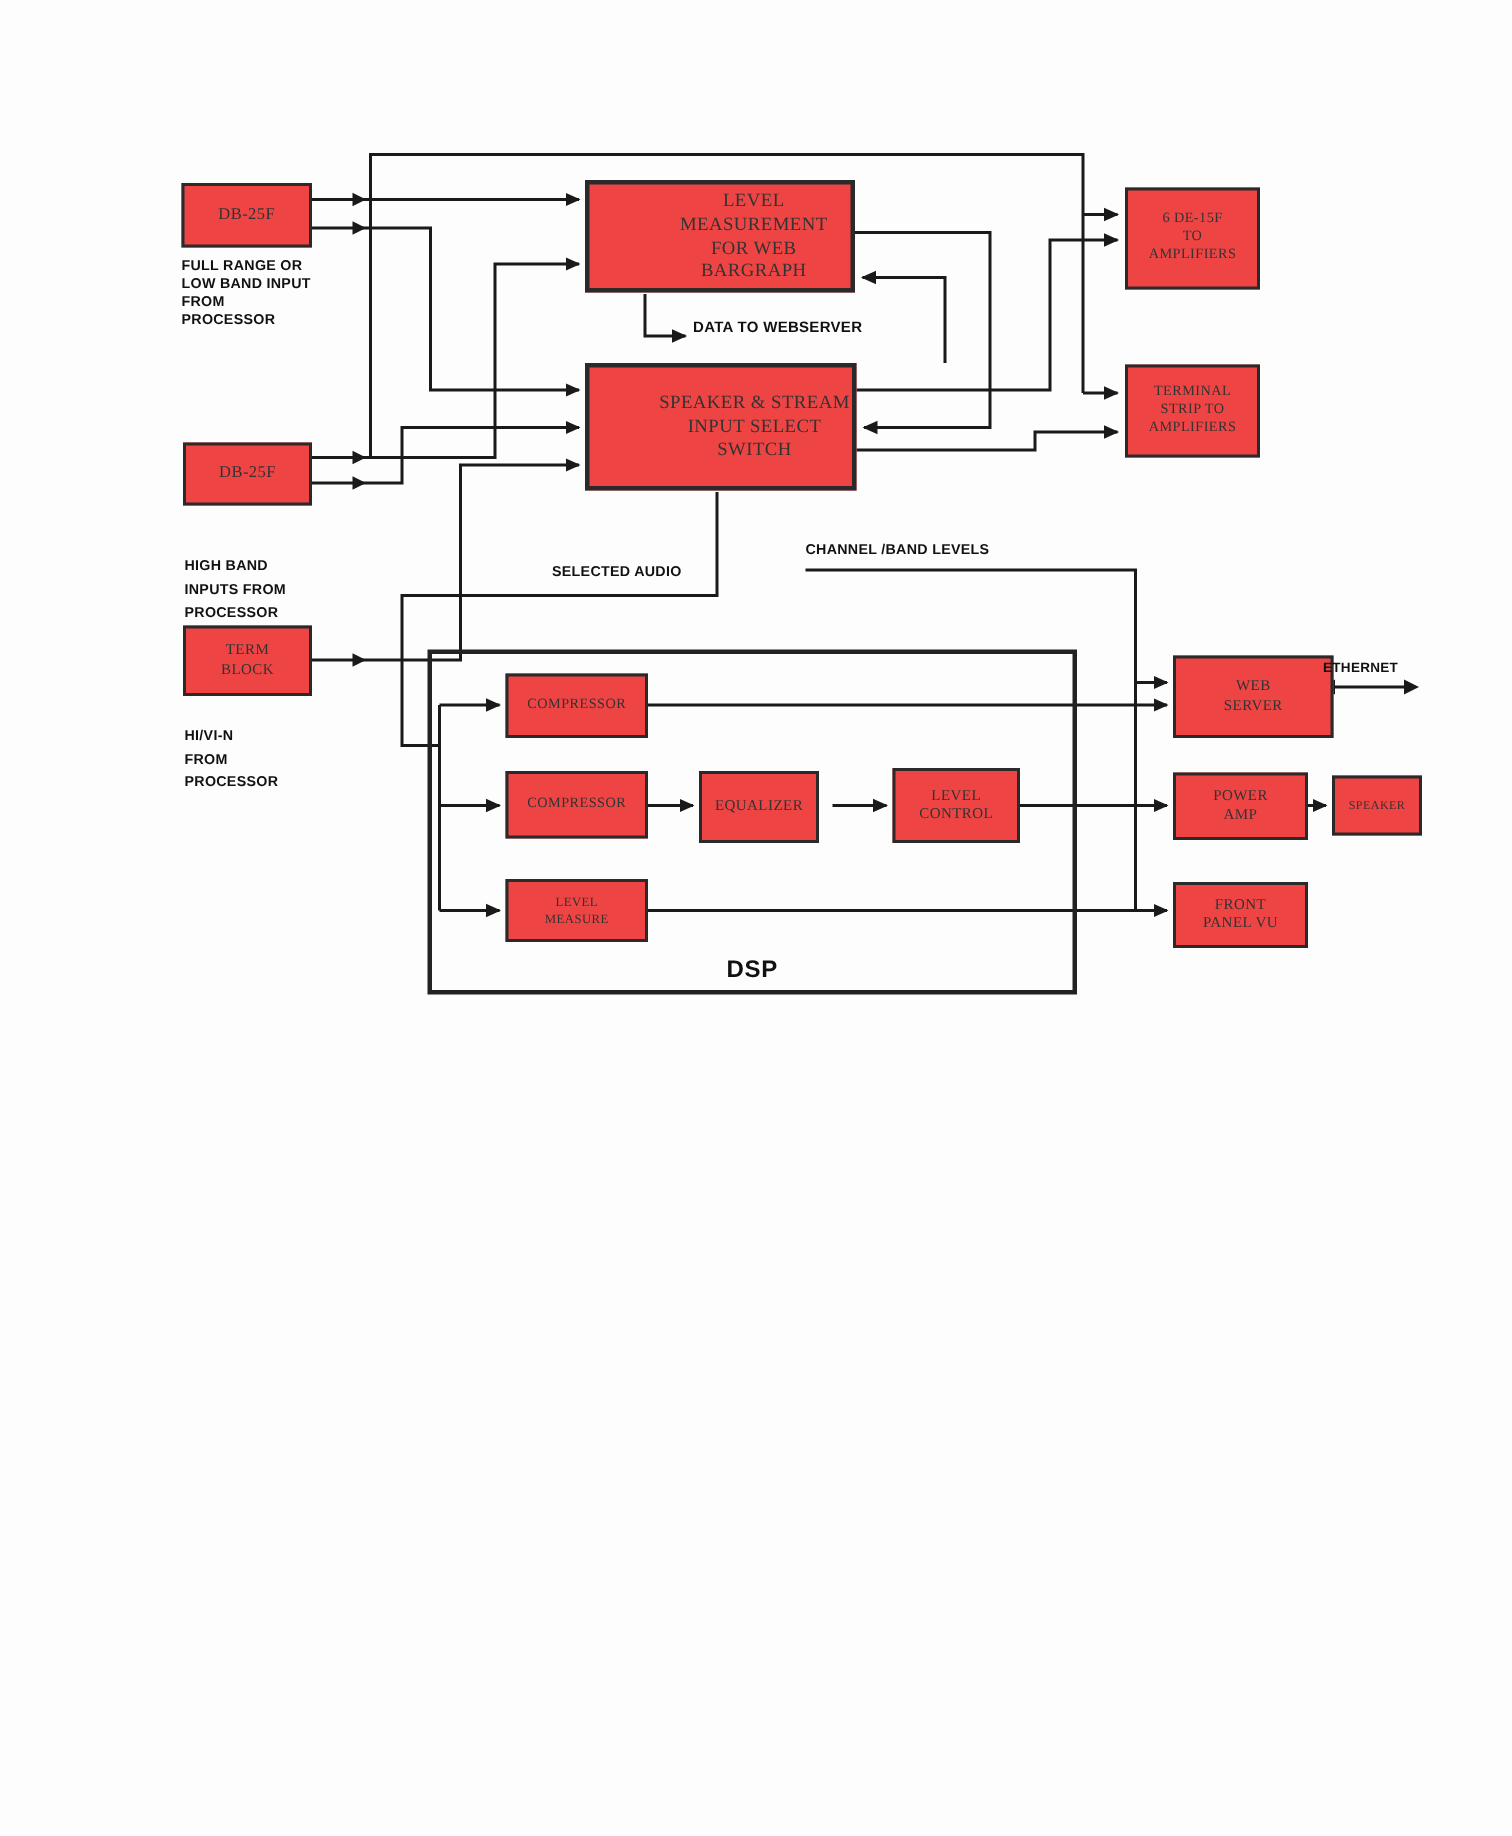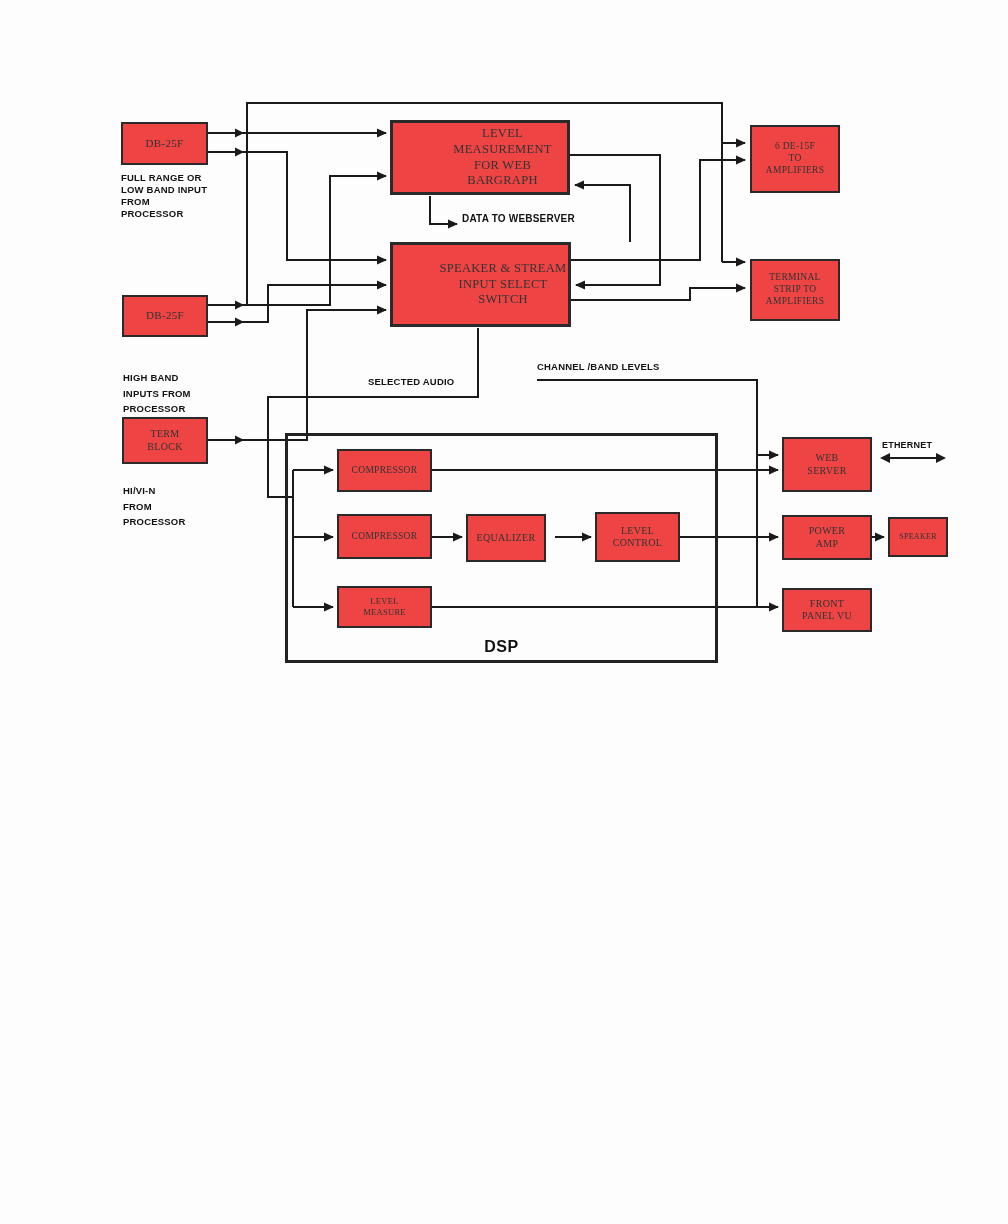--- a/index.html
+++ b/index.html
@@ -59,28 +59,28 @@
     color:#111;
     letter-spacing:.5px;
   }
   
   #db25f1{left:121px;top:122px;width:87px;height:43px;font-size:11px;}
   #db25f2{left:122px;top:295px;width:86px;height:42px;font-size:11px;}
   #termblock{left:122px;top:417px;width:86px;height:47px;font-size:10px;}
   #levelmeas{left:390px;top:120px;width:180px;height:75px;font-size:12.5px;}
   #selswitch{left:390px;top:242px;width:181px;height:85px;font-size:12.5px;}
   #de15f{left:750px;top:125px;width:90px;height:68px;font-size:9.5px;}
-  #termstrip{left:750px;top:243px;width:90px;height:62px;font-size:9.5px;margin-top:16px;}
+  #termstrip{left:750px;top:243px;width:90px;height:62px;font-size:9.5px;}
   #dspbox{left:285px;top:433px;width:433px;height:230px;}
   #comp1{left:337px;top:449px;width:95px;height:43px;font-size:9.5px;}
   #comp2{left:337px;top:514px;width:95px;height:45px;font-size:9.5px;}
   #equalizer{left:466px;top:514px;width:80px;height:48px;font-size:10px;}
   #levelctrl{left:595px;top:512px;width:85px;height:50px;font-size:10px;}
   #levelmeasure{left:337px;top:586px;width:95px;height:42px;font-size:8.5px;}
-  #webserver{left:782px;top:437px;width:90px;height:55px;font-size:10px;}
+  #webserver{left:782px;top:437px;width:107px;height:55px;font-size:10px;}
   #poweramp{left:782px;top:515px;width:90px;height:45px;font-size:10px;}
   #speaker{left:888px;top:517px;width:60px;height:40px;font-size:8px;}
   #frontvu{left:782px;top:588px;width:90px;height:44px;font-size:10px;}
   #cap-fullrange{left:121px;top:172px;width:120px;}
   #cap-highband{left:123px;top:344px;width:120px;margin-top:26px;}
   #cap-hivin{left:123px;top:483px;width:120px;}
   #ann-data{left:462px;top:213px;font-size:10px;}
   #ann-selaudio{left:368px;top:376px;font-size:9.5px;}
   #ann-chband{left:537px;top:361px;font-size:9.5px;}
   #ann-ethernet{left:882px;top:440px;font-size:9px;}

